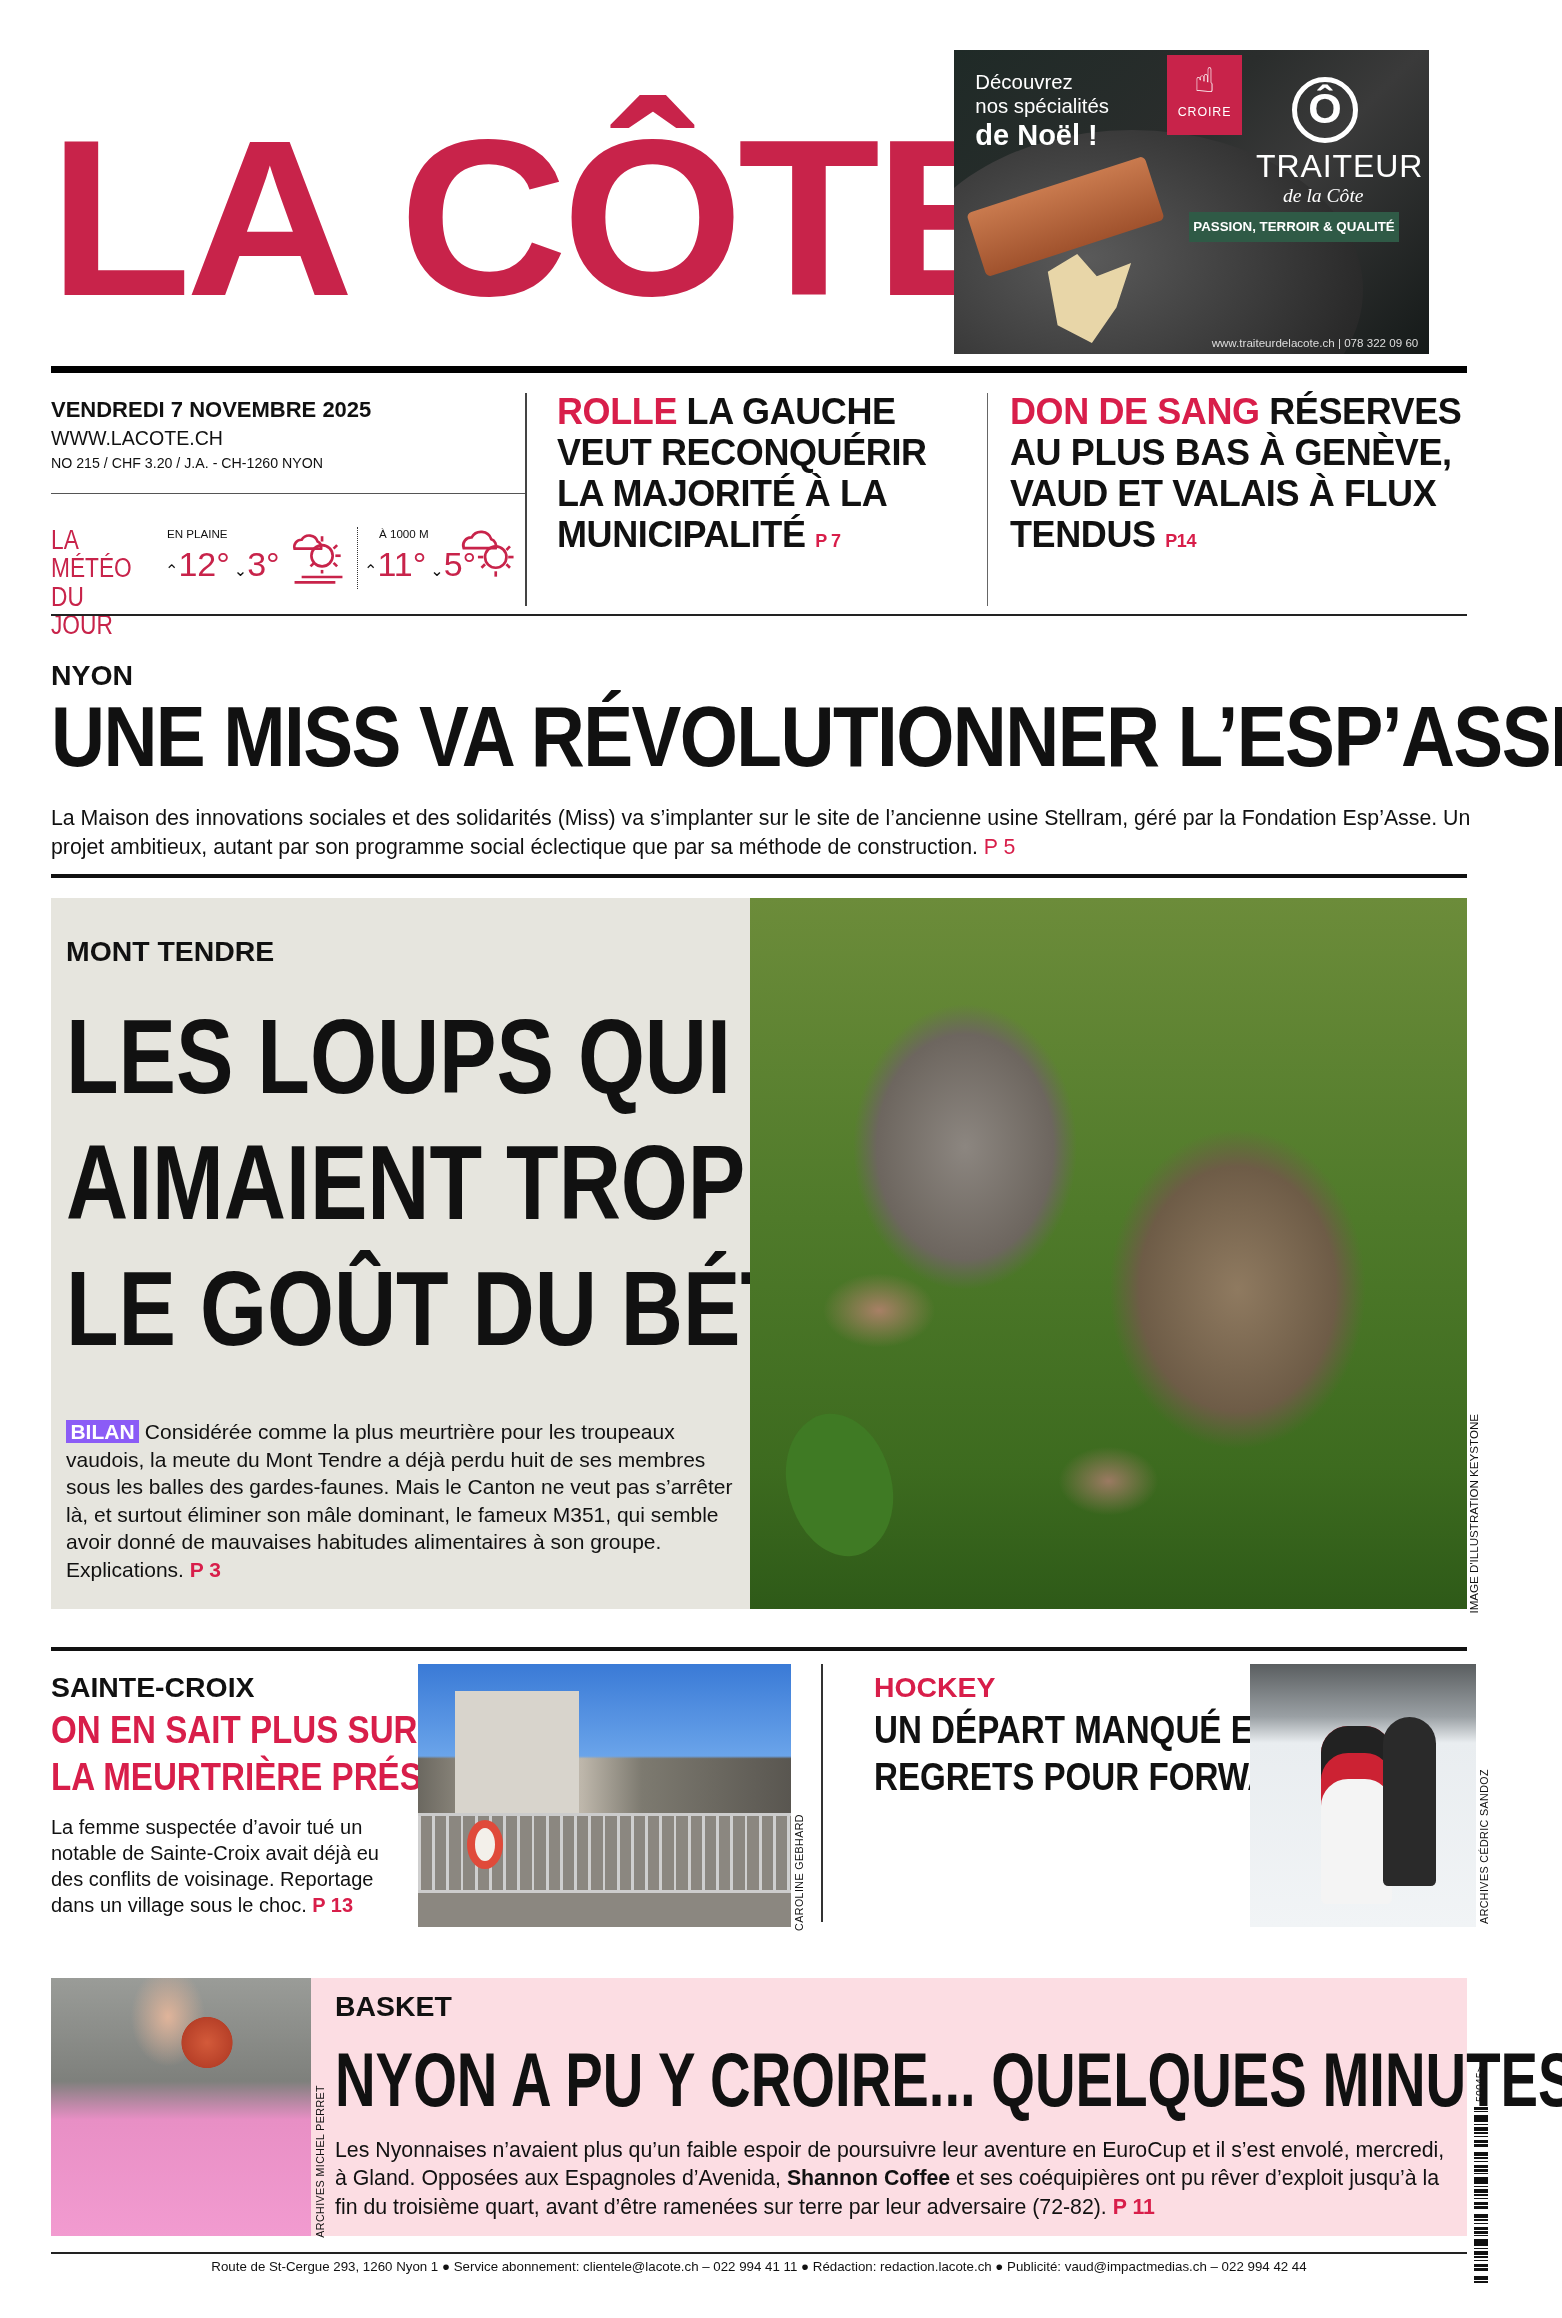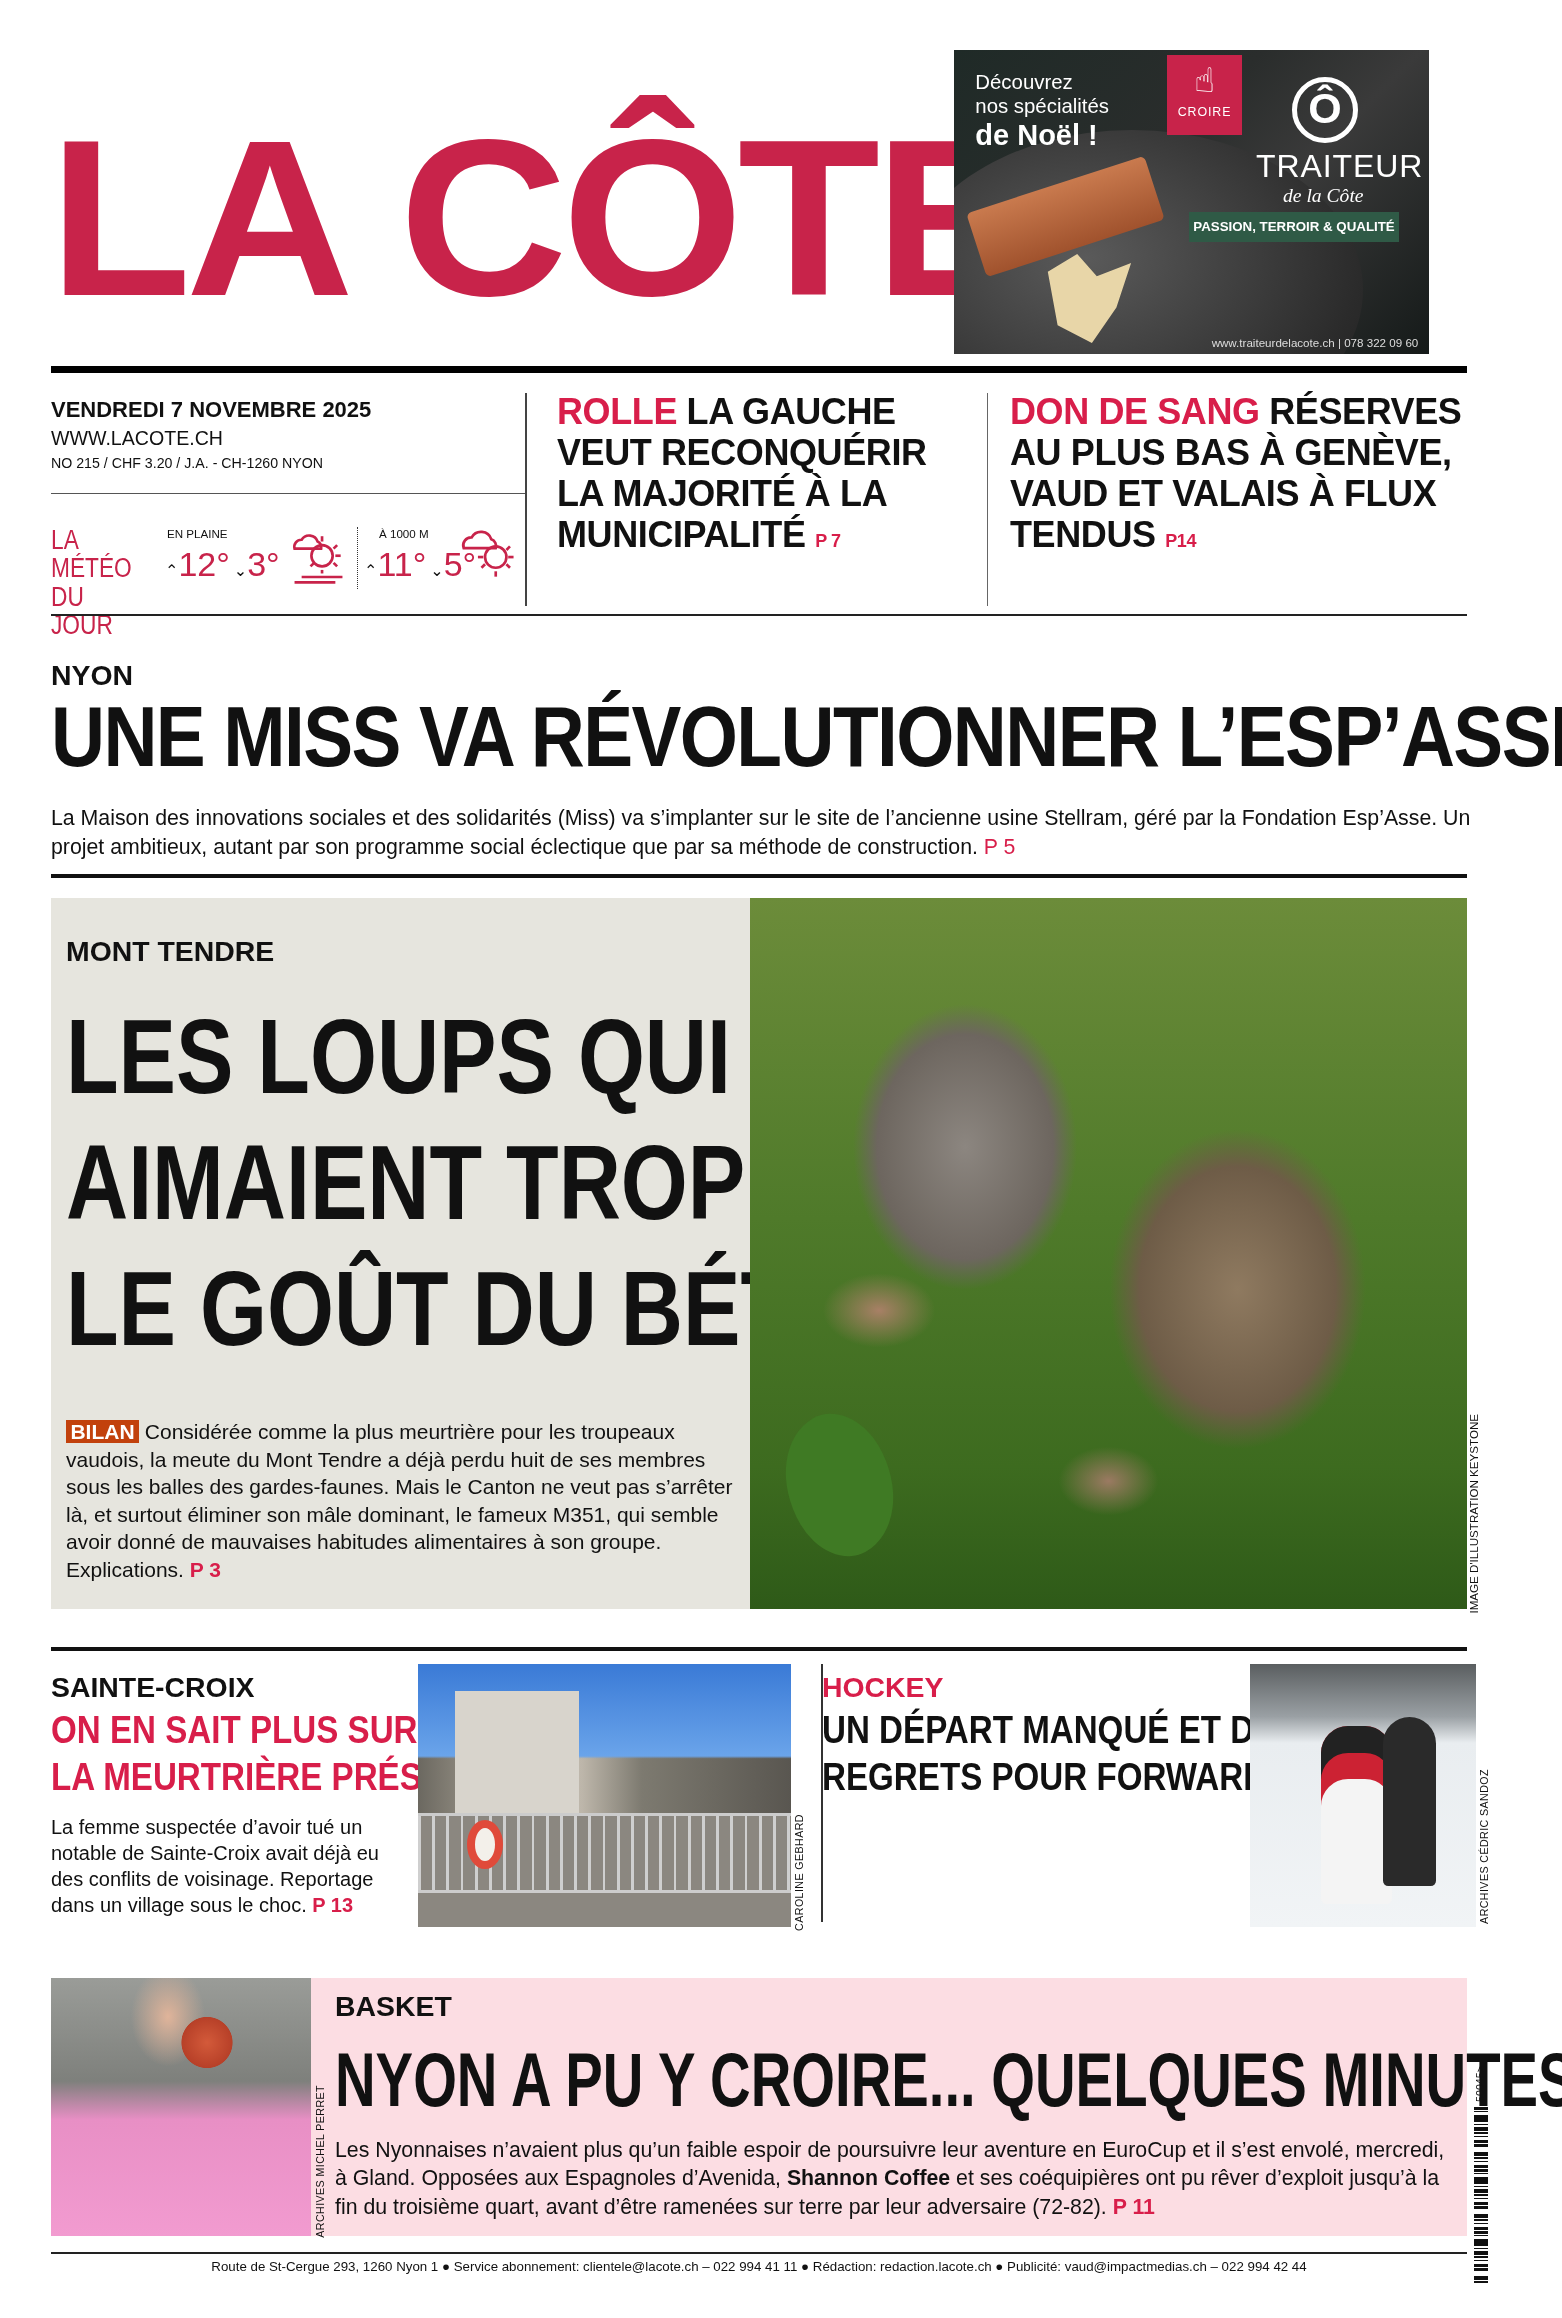--- a/index.html
+++ b/index.html
@@ -56,21 +56,21 @@
     radial-gradient(ellipse 160px 204px at 30% 35%,#8c8680 0%,#6d665f 55%,transparent 70%),
     radial-gradient(ellipse 178px 222px at 68% 55%,#8f7a60 0%,#6e5c47 55%,transparent 72%),
     radial-gradient(ellipse 80px 53px at 18% 58%,#a88066 0%,transparent 70%),
     radial-gradient(ellipse 71px 49px at 50% 82%,#9b7a62 0%,transparent 70%),
     linear-gradient(180deg,#6c8c3a 0%,#4f7a2a 45%,#3d6b1f 80%,#2e5a18 100%);overflow:hidden;}
   #feature-photo .leaf{position:absolute;left:36px;top:516px;width:107px;height:142px;background:#3f7a24;border-radius:60% 40% 60% 40%;transform:rotate(-30deg);}
   #feature-credit{position:absolute;left:1416px;top:516px;writing-mode:vertical-rl;transform:rotate(180deg);font-size:11.6px;white-space:nowrap;}
   #feat-kicker{position:absolute;left:15px;top:37px;font-size:28.4px;font-weight:700;font-family:"Liberation Sans Narrow","Liberation Sans",sans-serif;}
   #feat-title{position:absolute;left:15px;top:96px;width:676px;font-size:105px;line-height:126px;font-weight:700;font-family:"Liberation Sans Narrow","Liberation Sans",sans-serif;transform:scaleX(.82);transform-origin:left;white-space:nowrap;}
   #feat-body{position:absolute;left:15px;top:520px;width:676px;font-size:21px;line-height:27.6px;}
-  #feat-body .tag{background:#c2410c;color:#fff;font-weight:700;padding:0 4.4px;}
+  #feat-body .tag{background:#8b5cf6;color:#fff;font-weight:700;padding:0 4.4px;}
   #feat-body .pg{color:#d81e4a;font-weight:700;}
 
   
   #row2-rule{left:51px;top:1647px;width:1416px;}
   .sec-kicker{font-size:28.4px;font-weight:700;font-family:"Liberation Sans Narrow","Liberation Sans",sans-serif;}
   .sec-title{font-size:39px;line-height:47px;font-weight:700;font-family:"Liberation Sans Narrow","Liberation Sans",sans-serif;transform:scaleX(.85);transform-origin:left;white-space:nowrap;}
   .sec-body{font-size:20px;line-height:26px;}
   .sec-body .pg{color:#d81e4a;font-weight:700;}
   .credit-v{writing-mode:vertical-rl;transform:rotate(180deg);font-size:10.7px;white-space:nowrap;letter-spacing:0.4px;}
 
@@ -239,21 +239,21 @@
 </div>
 <div id="photo-sc" class="abs">
   <div class="house"></div>
   <div class="road"></div>
   <div class="fence"></div>
   <div class="sign"></div>
 </div>
 <div class="abs credit-v" style="left:793px;top:1814px;">CAROLINE GEBHARD</div>
 <div class="abs vline" style="left:821px;top:1664px;height:258px;background:#333;"></div>
 
-<div class="abs" style="left:822px;top:1671px;width:409px;">
+<div class="abs" style="left:874px;top:1671px;width:409px;">
   <div class="sec-kicker red">HOCKEY</div>
   <div class="sec-title" style="margin-top:1.8px;">
     <div>UN DÉPART MANQUÉ ET DES</div>
     <div>REGRETS POUR FORWARD</div>
   </div>
 </div>
 <div id="photo-hk" class="abs">
   <div class="p1"></div>
   <div class="p2"></div>
 </div>

